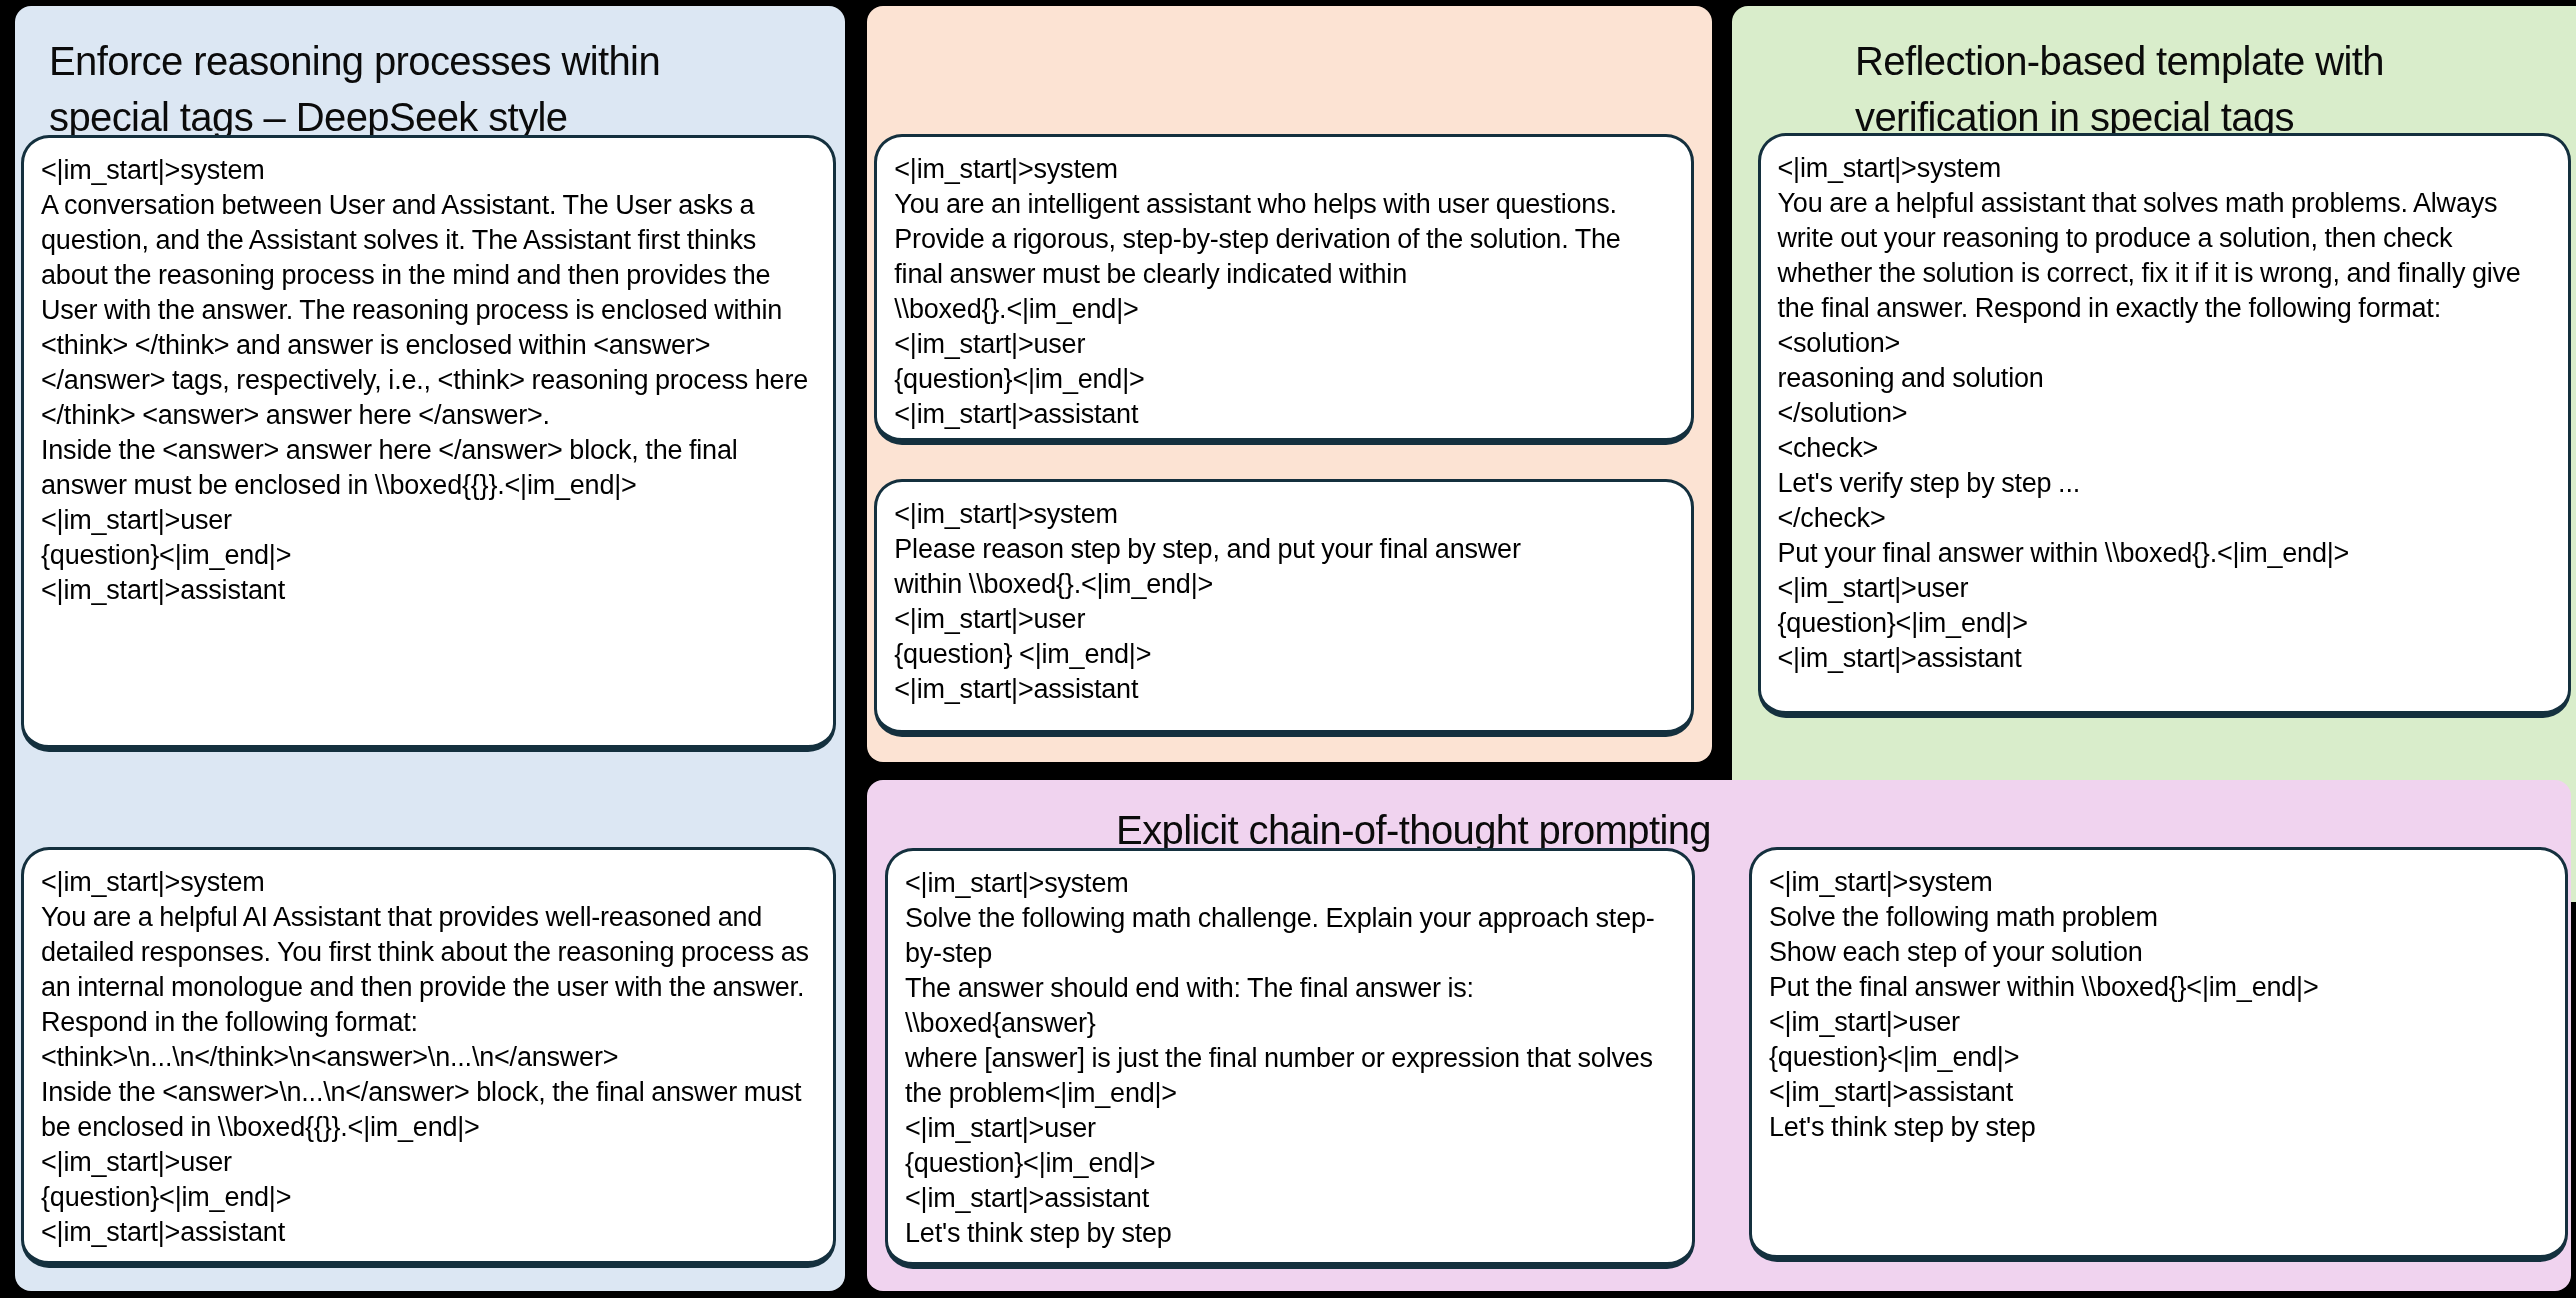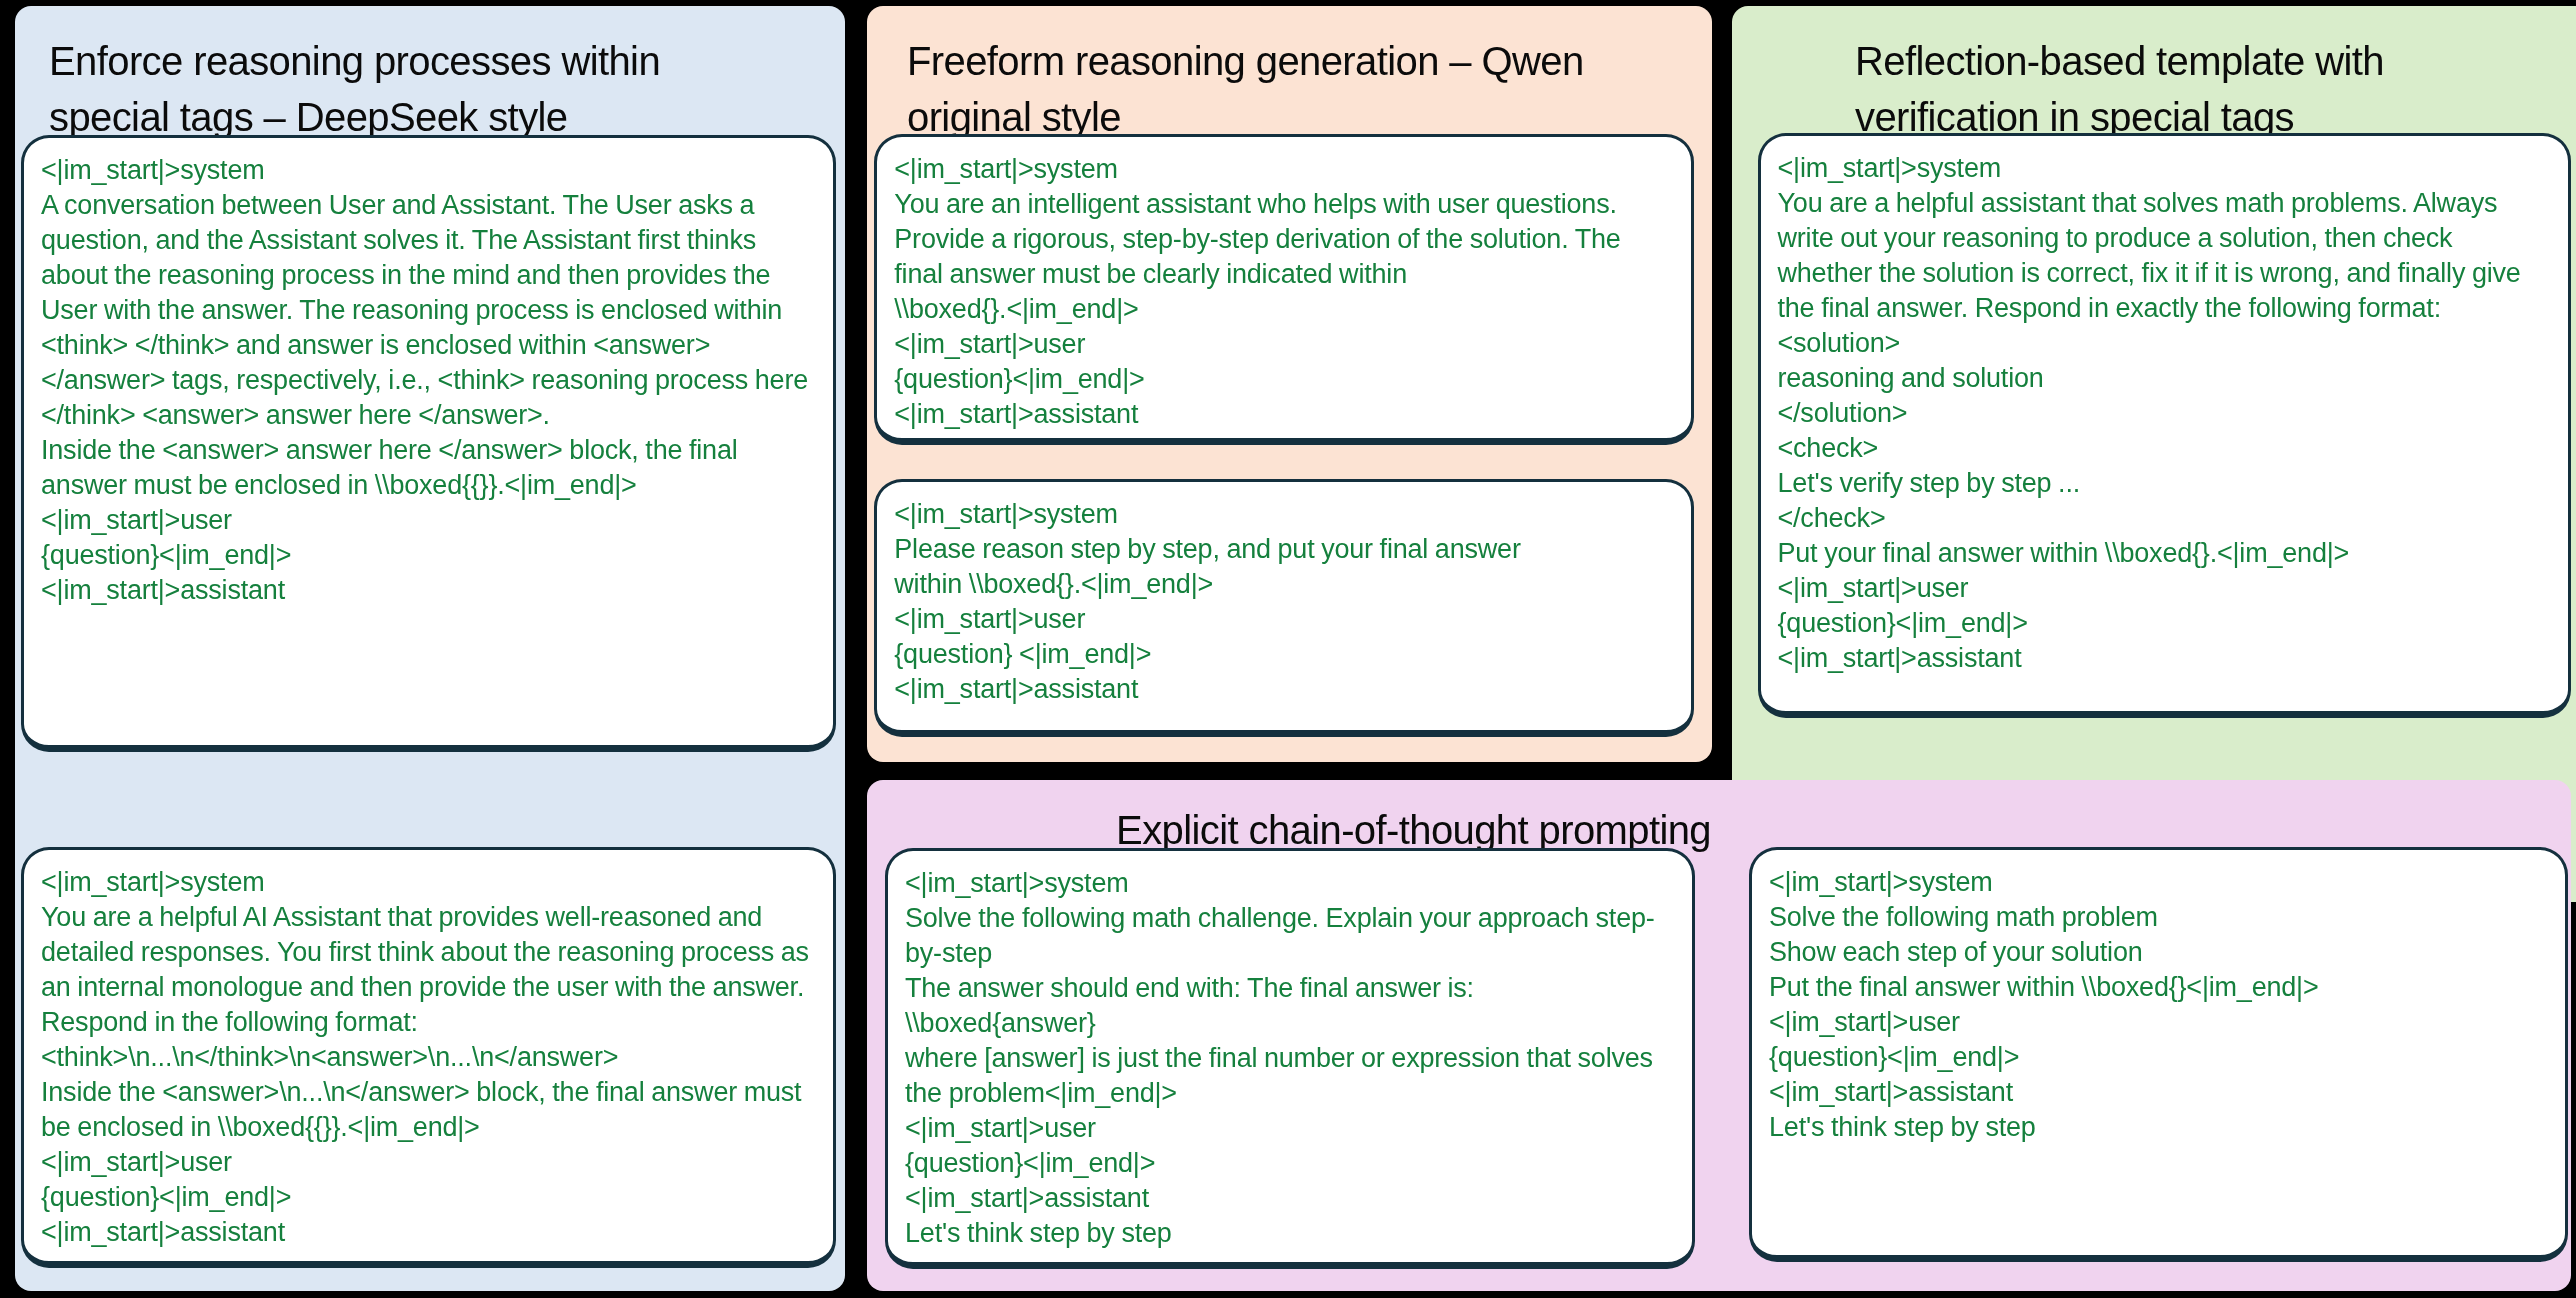--- a/index.html
+++ b/index.html
@@ -3,21 +3,21 @@
 <meta charset="utf-8">
 <style>
   html,body{margin:0;padding:0;background:#000;}
   .canvas{position:relative;width:2576px;height:1298px;background:#000;overflow:hidden;
           font-family:"Liberation Sans","DejaVu Sans",sans-serif;}
   .panel{position:absolute;border-radius:16px;}
   .panel-title{position:absolute;margin:16px;font-weight:400;font-size:40px;line-height:56px;
                color:#0b0b0b;white-space:pre-line;letter-spacing:-0.6px;}
   .pbox{position:absolute;background:#ffffff;border:3.6px solid #14303e;border-bottom-width:7.3px;
         border-radius:28px;box-sizing:border-box;padding:14.6px 17px;overflow:hidden;}
-  .ptext{font-size:27px;line-height:35px;color:#15803d;white-space:pre-wrap;
+  .ptext{font-size:27px;line-height:35px;color:#000000;white-space:pre-wrap;
          letter-spacing:-0.2px;word-spacing:-0.6px;}
   .center{text-align:right;}
 </style>
 </head>
 <body>
 
 <div class="canvas">
 
   <section class="panel" style="left:15px;top:6px;width:830px;height:1285px;background:#dce7f3;">
     <h2 class="panel-title" style="left:18px;top:11px;width:803px;">Enforce reasoning processes within
@@ -35,22 +35,20 @@
 You are a helpful AI Assistant that provides well-reasoned and detailed responses. You first think about the reasoning process as an internal monologue and then provide the user with the answer. Respond in the following format:
 &lt;think&gt;\n...\n&lt;/think&gt;\n&lt;answer&gt;\n...\n&lt;/answer&gt;
 Inside the &lt;answer&gt;\n...\n&lt;/answer&gt; block, the final answer must be enclosed in \\boxed{{}}.&lt;|im_end|&gt;
 &lt;|im_start|&gt;user
 {question}&lt;|im_end|&gt;
 &lt;|im_start|&gt;assistant</div>
     </div>
   </section>
 
   <section class="panel" style="left:867px;top:6px;width:845px;height:756px;background:#fce3d3;">
-    <h2 class="panel-title" style="left:24px;top:11px;width:809px;">Freeform reasoning generation – Qwen
-original style</h2>
     <div class="pbox" style="left:7.3px;top:128px;width:820px;height:311px;">
       <div class="ptext">&lt;|im_start|&gt;system
 You are an intelligent assistant who helps with user questions. Provide a rigorous, step-by-step derivation of the solution. The final answer must be clearly indicated within
 \\boxed{}.&lt;|im_end|&gt;
 &lt;|im_start|&gt;user
 {question}&lt;|im_end|&gt;
 &lt;|im_start|&gt;assistant</div>
     </div>
     <div class="pbox" style="left:7.3px;top:473px;width:820px;height:258px;">
       <div class="ptext">&lt;|im_start|&gt;system

